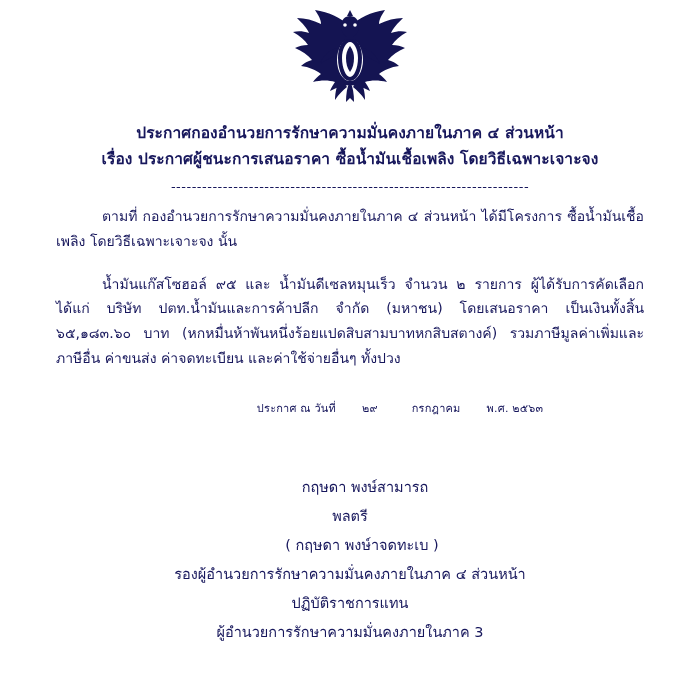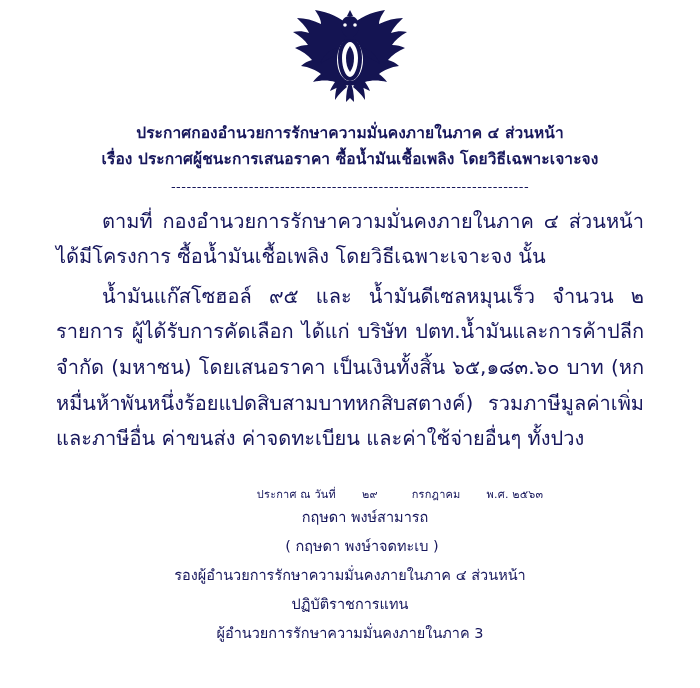--- a/index.html
+++ b/index.html
@@ -47,44 +47,45 @@
     text-align: center;
     color: #17175c;
     font-size: 13px;
     letter-spacing: 0.5px;
     margin-top: 6px;
     margin-bottom: 10px;
     white-space: nowrap;
     overflow: hidden;
   }
   .body-text {
-    font-size: 20px;
+    font-size: 14px;
     color: #17175c;
     line-height: 1.78;
     text-align: justify;
     text-justify: inter-word;
   }
   .para {
     margin: 0 0 2px 0;
     text-indent: 46px;
   }
   .para.p2 {
-    margin-top: 4px;
+    margin-top: 18px;
   }
   .date-line {
     margin-top: 28px;
     font-size: 11px;
     color: #17175c;
     text-align: center;
     padding-left: 100px;
     letter-spacing: 0.2px;
   }
   .date-line .gap-sm { display: inline-block; width: 26px; }
   .date-line .gap-lg { display: inline-block; width: 34px; }
   .sign-block {
+    margin-top: 56px;
     text-align: center;
     font-size: 14.5px;
     color: #17175c;
     line-height: 2.0;
   }
   .sign-name {
     padding-left: 30px;
   }
   .sign-rank {
     padding-left: 0px;
@@ -139,19 +140,20 @@
     <p class="para p1">ตามที่ กองอำนวยการรักษาความมั่นคงภายในภาค ๔ ส่วนหน้า ได้มีโครงการ ซื้อน้ำมันเชื้อเพลิง โดยวิธีเฉพาะเจาะจง  นั้น</p>
     <p class="para p2">น้ำมันแก๊สโซฮอล์ ๙๕ และ น้ำมันดีเซลหมุนเร็ว จำนวน ๒ รายการ ผู้ได้รับการคัดเลือก ได้แก่ บริษัท ปตท.น้ำมันและการค้าปลีก จำกัด (มหาชน) โดยเสนอราคา เป็นเงินทั้งสิ้น ๖๕,๑๘๓.๖๐ บาท (หกหมื่นห้าพันหนึ่งร้อยแปดสิบสามบาทหกสิบสตางค์) รวมภาษีมูลค่าเพิ่มและภาษีอื่น ค่าขนส่ง ค่าจดทะเบียน และค่าใช้จ่ายอื่นๆ ทั้งปวง</p>
   </div>
 
   <div class="date-line">
     <span>ประกาศ ณ วันที่</span><span class="gap-sm"></span><span>๒๙</span><span class="gap-lg"></span><span>กรกฎาคม</span><span class="gap-sm"></span><span>พ.ศ. ๒๕๖๓</span>
   </div>
 
   <div class="sign-block">
     <div class="sign-name">กฤษดา พงษ์สามารถ</div>
+    <div class="sign-rank">พลตรี</div>
     <div class="sign-paren">( กฤษดา  พงษ์าจดทะเบ )</div>
     <div class="sign-pos1">รองผู้อำนวยการรักษาความมั่นคงภายในภาค ๔ ส่วนหน้า</div>
     <div class="sign-pos2">ปฏิบัติราชการแทน</div>
     <div class="sign-pos3">ผู้อำนวยการรักษาความมั่นคงภายในภาค 3</div>
   </div>
 
 </div>
 
 </body></html>

